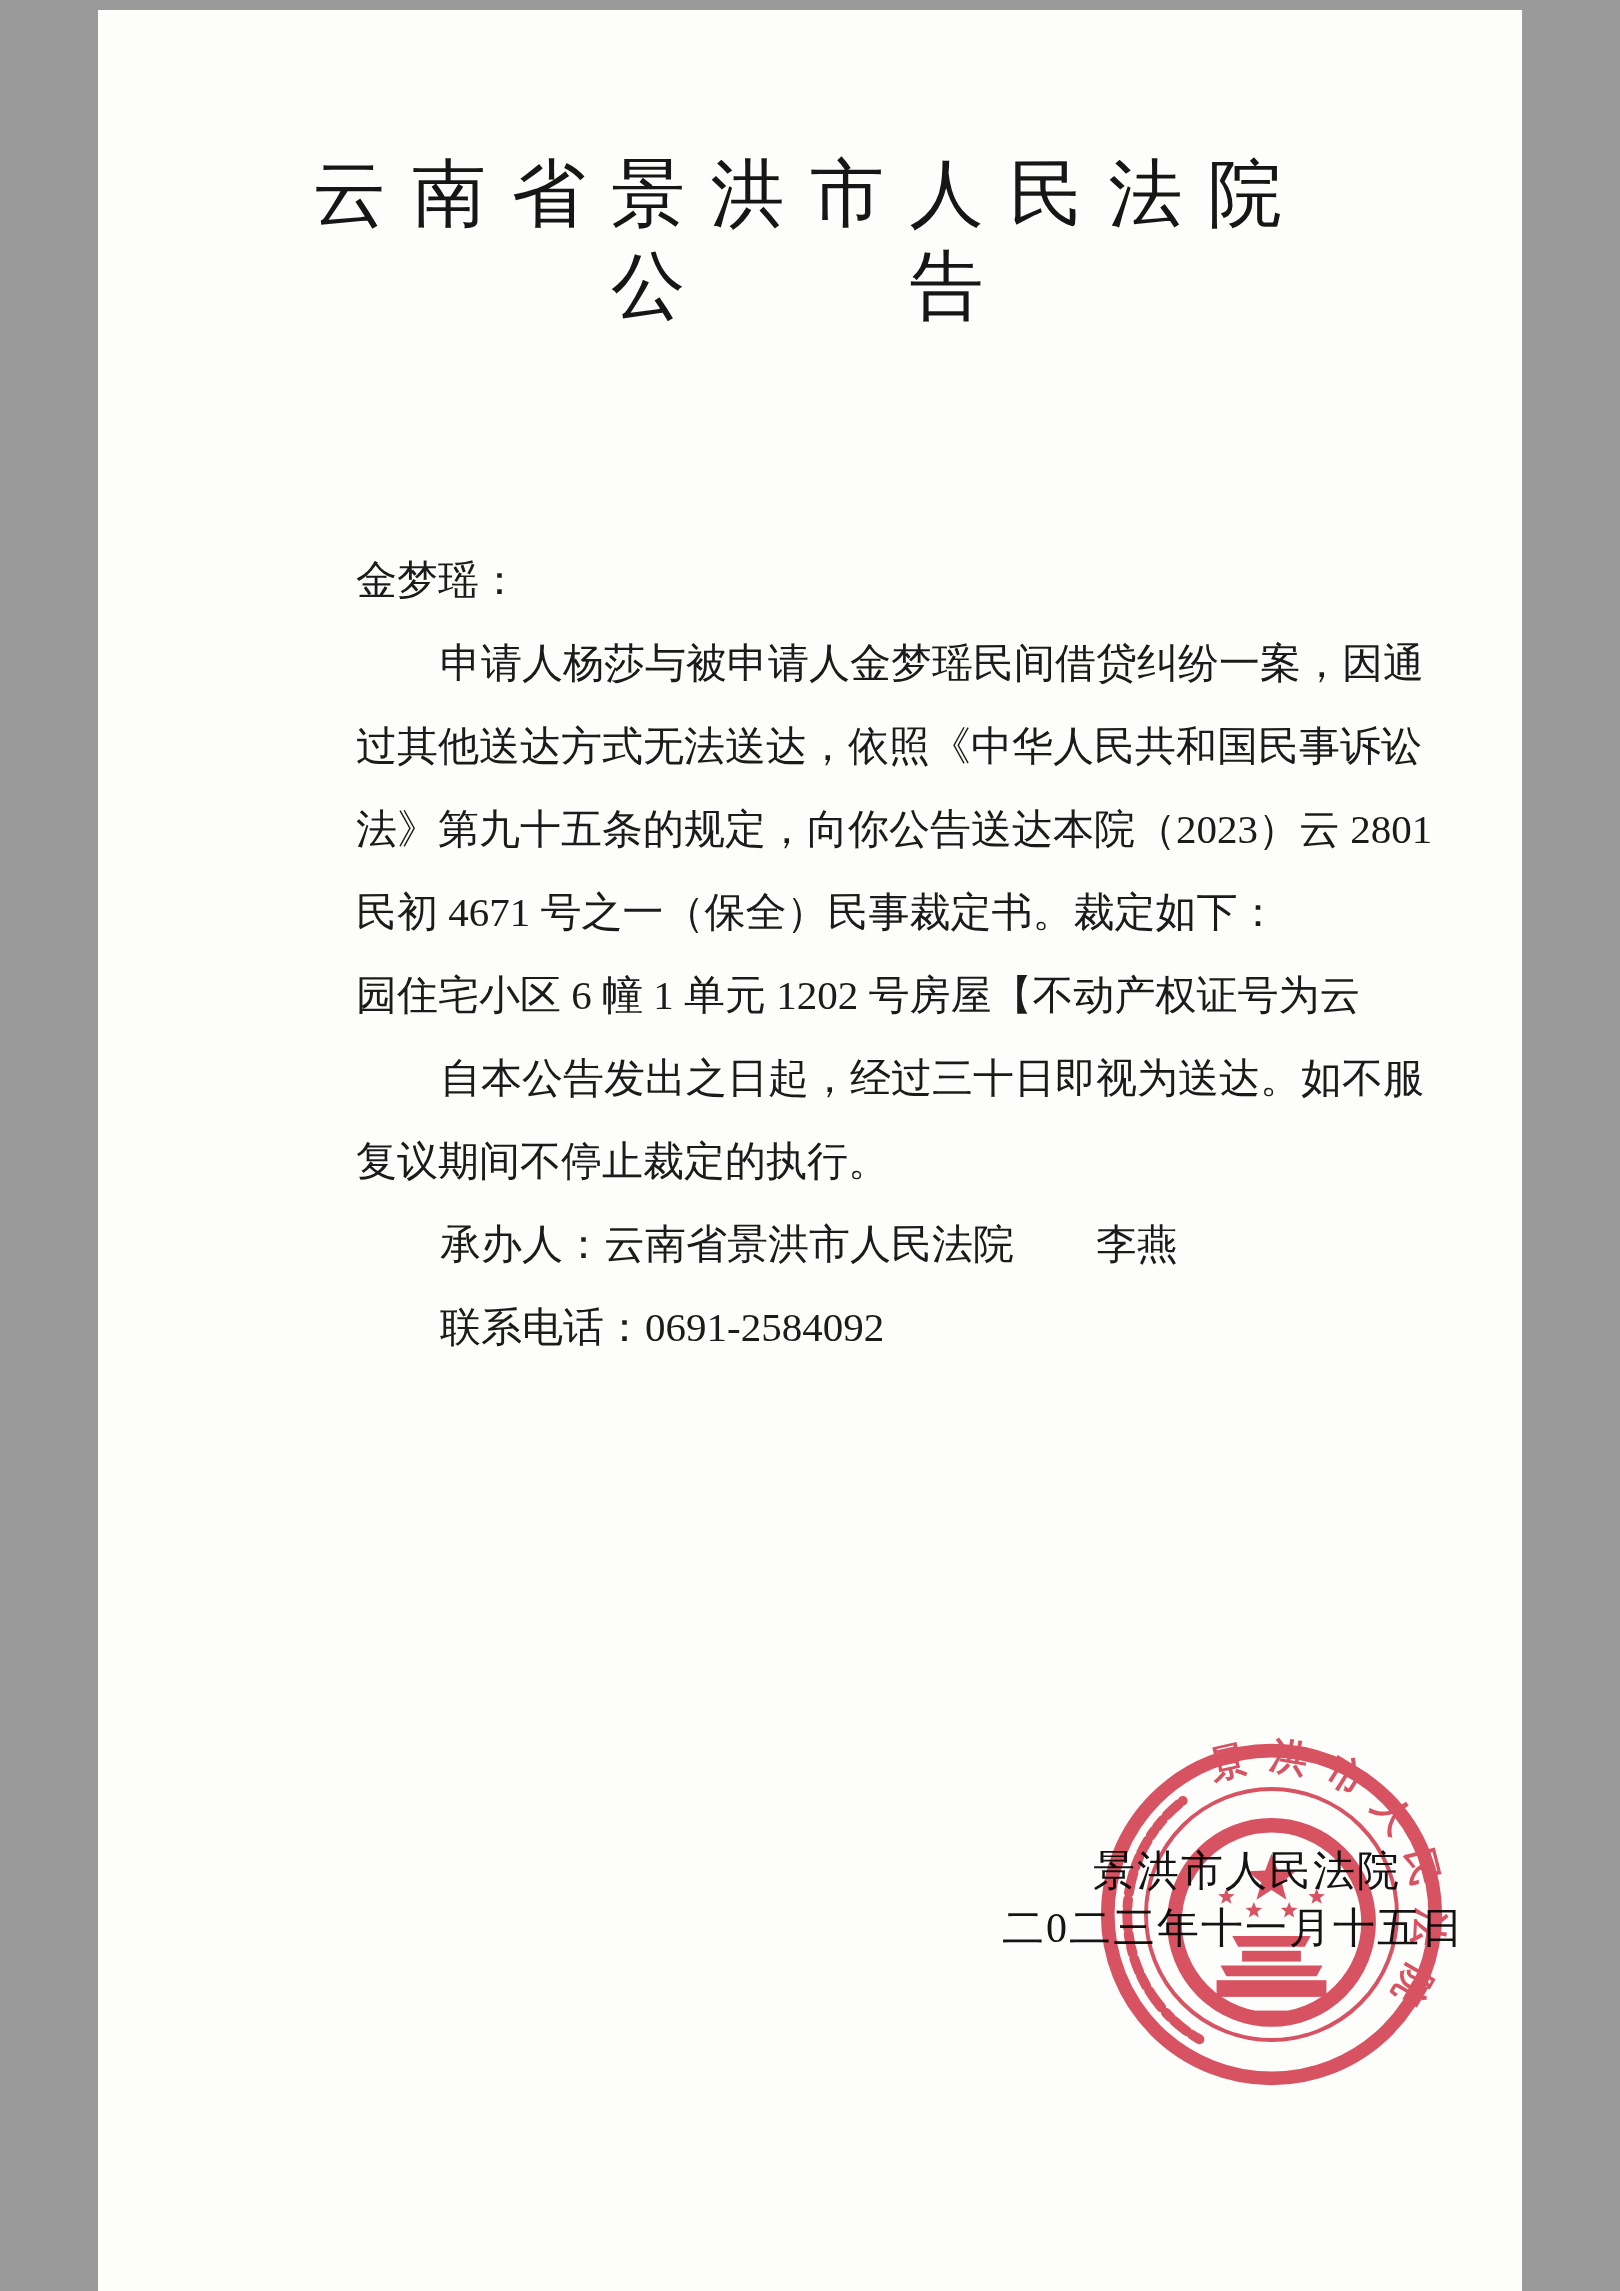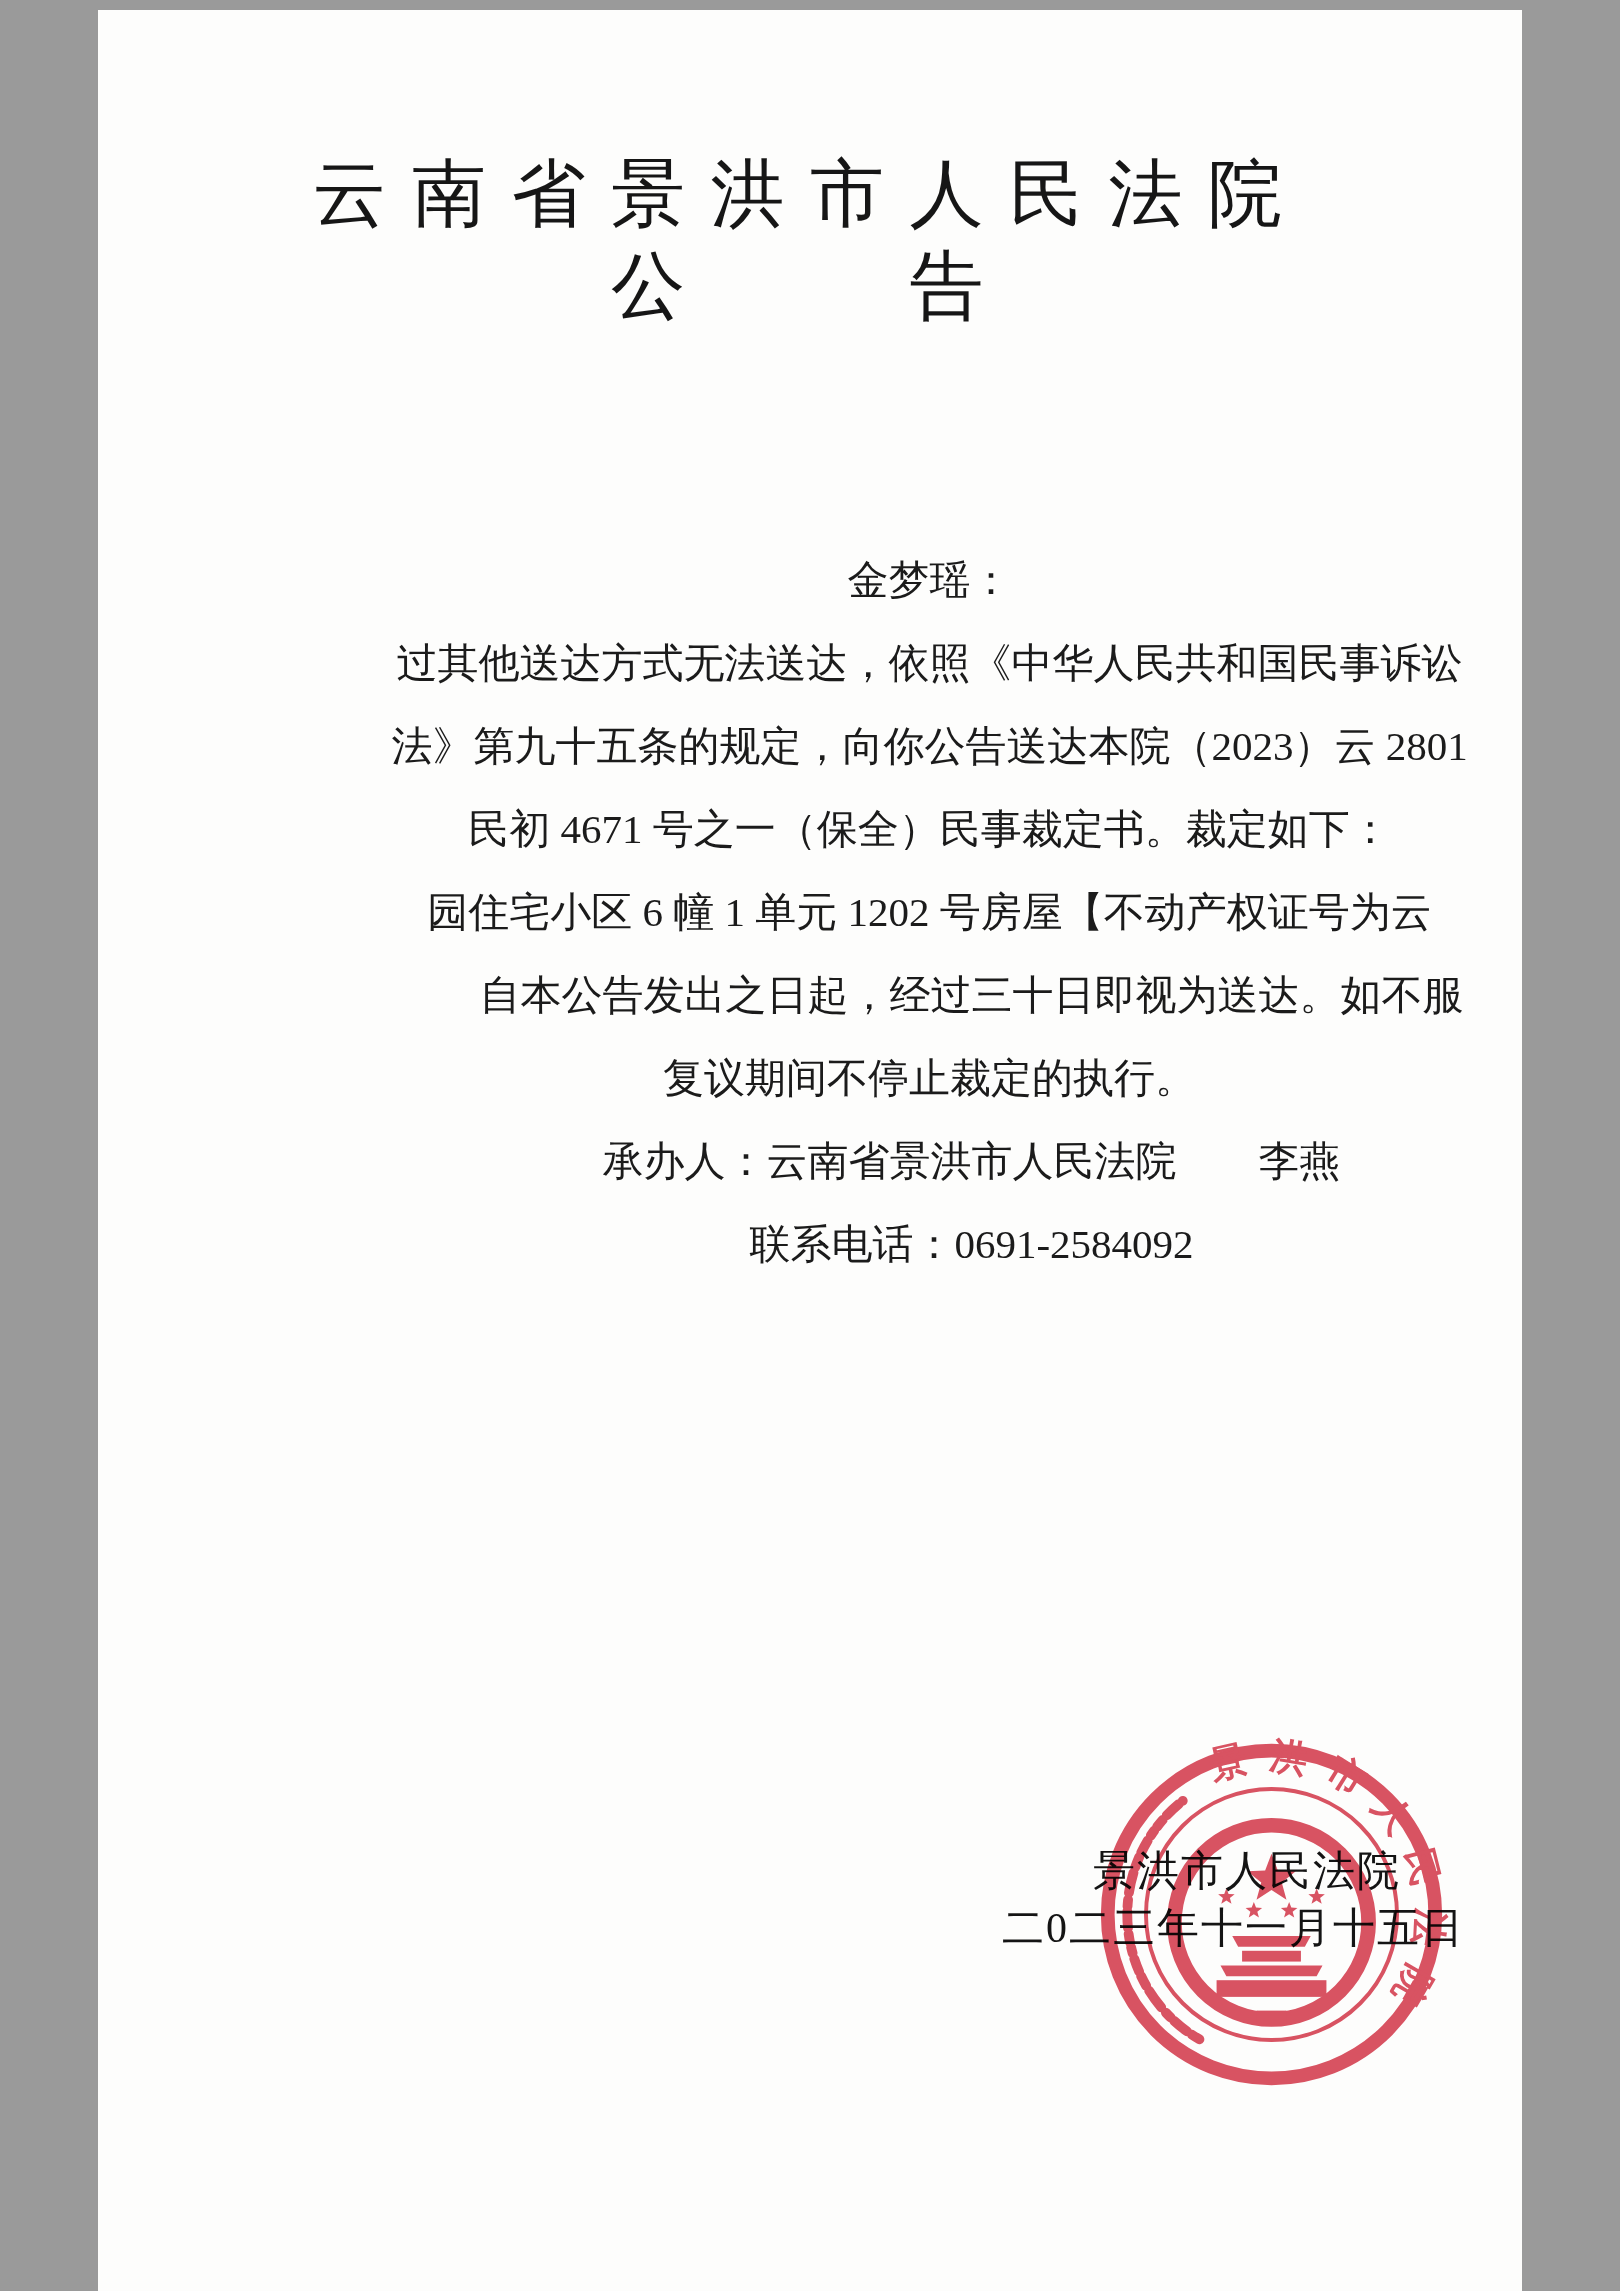--- a/index.html
+++ b/index.html
@@ -28,21 +28,21 @@
   .body-block{
     position:absolute;
     left:258px;top:529px;
     width:1147px;
     font-size:41px;
     line-height:83px;
     color:#1b1b1b;
   }
   .body-block .line{
     white-space:pre;
-    text-align:center;
+    text-align:left;
   }
   .body-block .line.indent{ text-indent:84px; }
   
   .sig-court{
     position:absolute;left:995px;top:1833px;
     font-size:42px;letter-spacing:2px;white-space:pre;color:#141414;
   }
   .sig-date{
     position:absolute;left:904px;top:1890px;
     font-size:42px;letter-spacing:2px;white-space:pre;color:#141414;
@@ -65,20 +65,21 @@
 </head>
 <body>
 
 <div class="page">
 
   <div class="title-line l1">云南省景洪市人民法院</div>
   <div class="title-line l2">公　　告</div>
 
   <div class="body-block">
       <div class="line">金梦瑶：</div>
+      <div class="line indent">申请人杨莎与被申请人金梦瑶民间借贷纠纷一案，因通</div>
       <div class="line">过其他送达方式无法送达，依照《中华人民共和国民事诉讼</div>
       <div class="line">法》第九十五条的规定，向你公告送达本院（2023）云 2801</div>
       <div class="line">民初 4671 号之一（保全）民事裁定书。裁定如下：</div>
       <div class="line">园住宅小区 6 幢 1 单元 1202 号房屋【不动产权证号为云</div>
       <div class="line indent">自本公告发出之日起，经过三十日即视为送达。如不服</div>
       <div class="line">复议期间不停止裁定的执行。</div>
       <div class="line indent">承办人：云南省景洪市人民法院　　李燕</div>
       <div class="line indent">联系电话：0691-2584092</div>
     </div>
 

